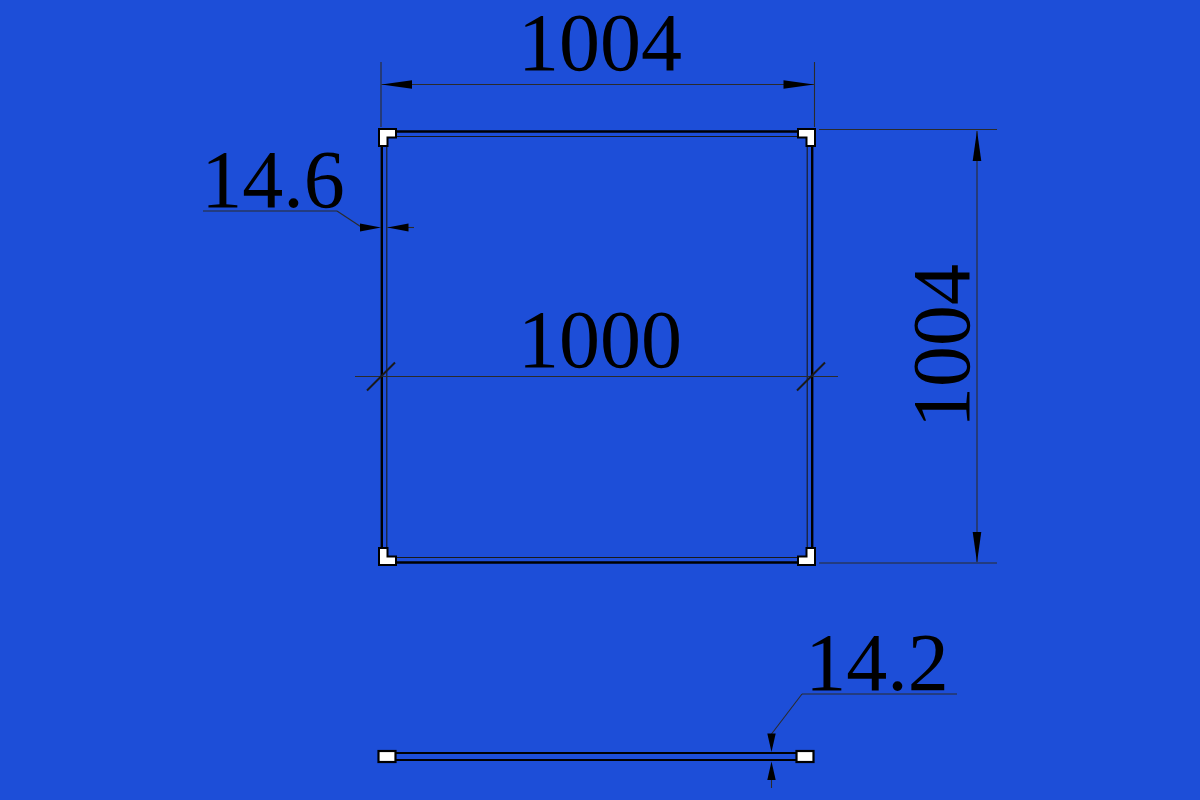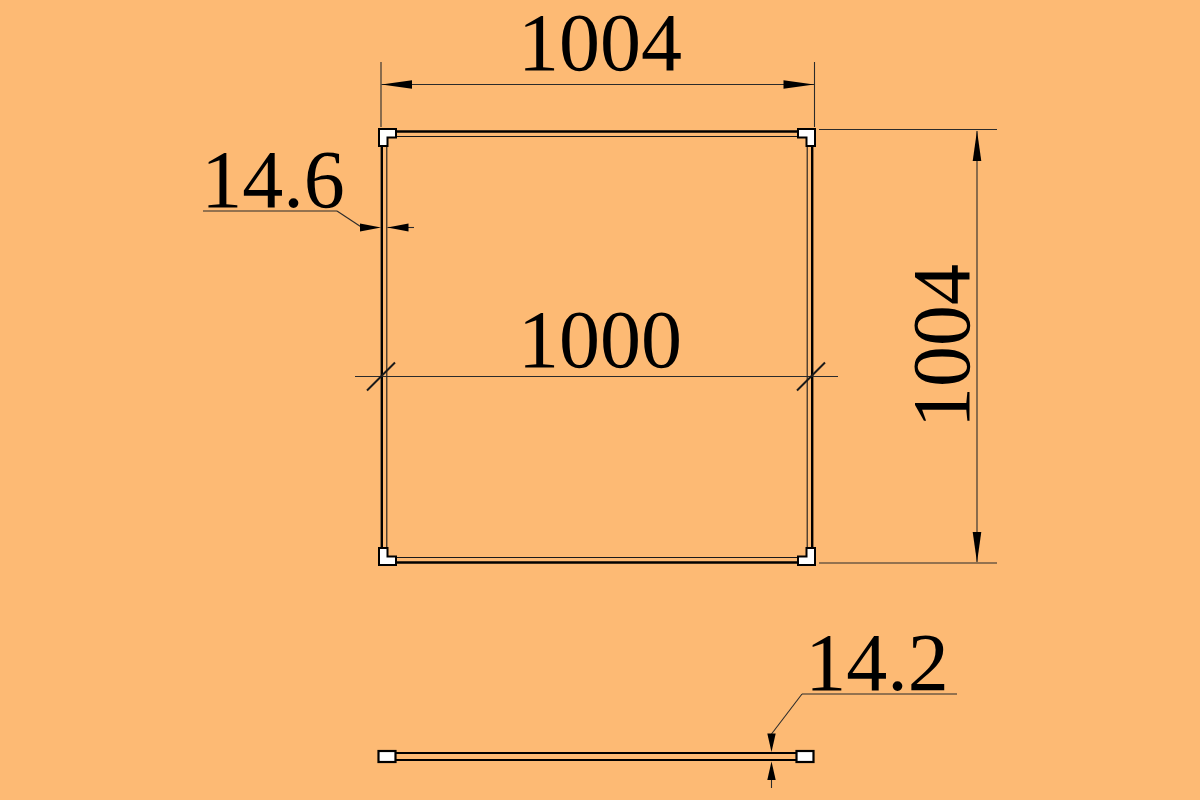--- a/index.html
+++ b/index.html
@@ -4,21 +4,21 @@
 <style>
   html, body {
     margin: 0;
     padding: 0;
     background: #ffffff;
   }
   .canvas {
     position: relative;
     width: 1200px;
     height: 800px;
-    background: #fdba74;
+    background: #1d4ed8;
     overflow: hidden;
     font-family: "Liberation Serif", "DejaVu Serif", serif;
   }
   svg {
     display: block;
   }
   .dim-text {
     font-family: "Liberation Serif", "DejaVu Serif", serif;
     font-size: 82px;
     fill: #000000;

